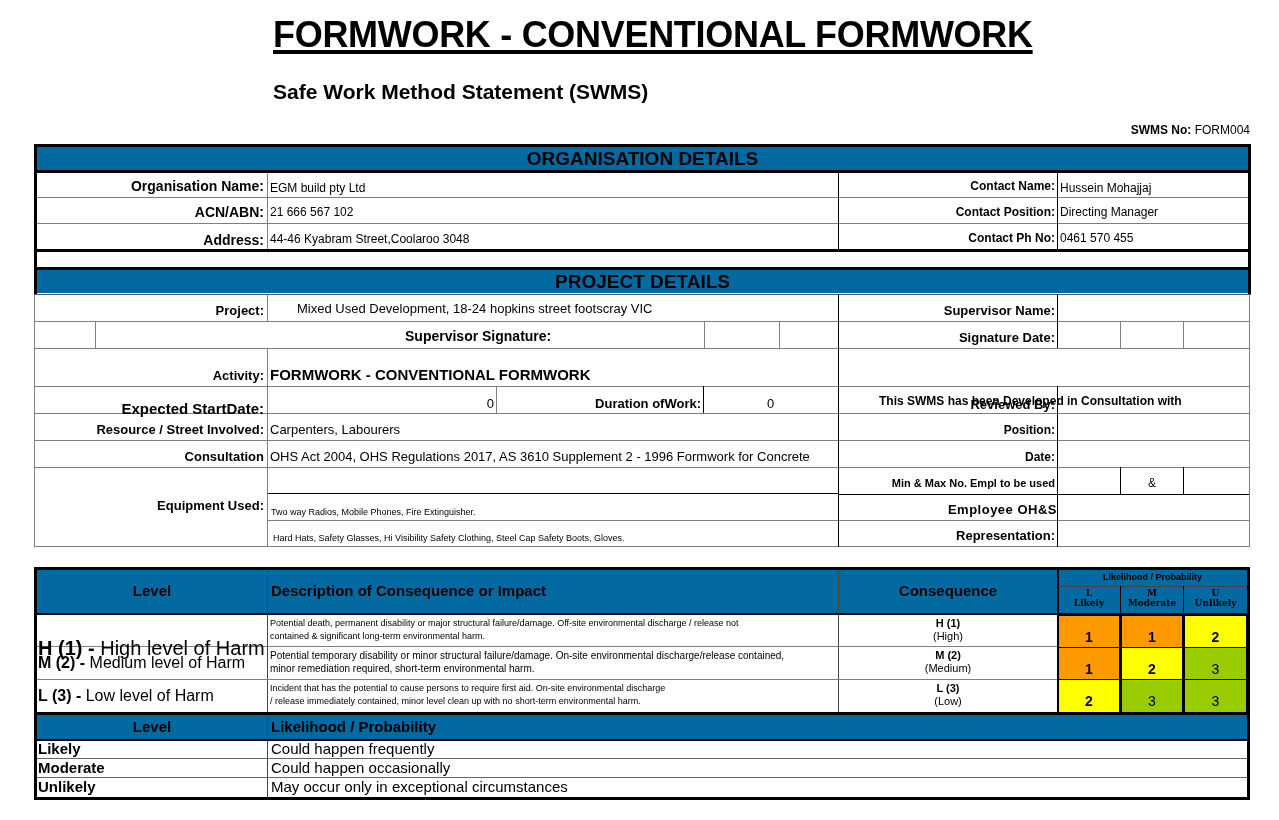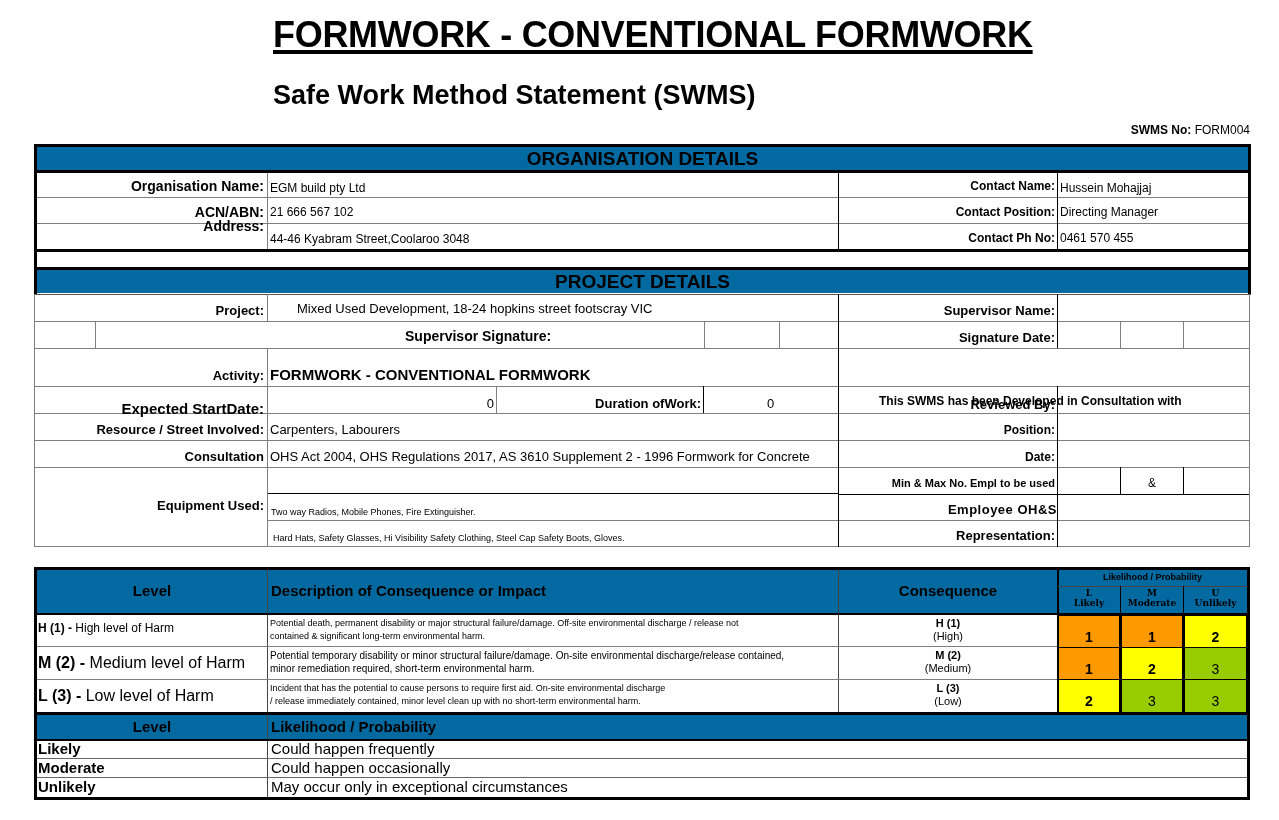--- a/index.html
+++ b/index.html
@@ -2,21 +2,21 @@
 <html><head>
 <meta charset="utf-8">
 <style>
   html, body { margin:0; padding:0; background:#ffffff; }
   body { width:1279px; height:820px; position:relative; overflow:hidden;
          font-family:"Liberation Sans", sans-serif; color:#000; }
   .abs { position:absolute; box-sizing:border-box; }
   .t { position:absolute; white-space:nowrap; }
   .title { left:273px; top:14px; font-size:36px; font-weight:bold; text-decoration:underline;
            text-decoration-thickness:4px; text-underline-offset:3px; letter-spacing:-0.3px; }
-  .subtitle { left:273px; top:80px; font-size:27px; font-weight:bold; }
+  .subtitle { left:273px; top:80px; font-size:21px; font-weight:bold; }
   .swmsno { right:29px; top:123px; font-size:12px; }
   .swmsno b { font-weight:bold; }
   .green { background:#0369a1; }
   .hline { position:absolute; height:1px; background:#7f7f7f; }
   .hline.dk { background:#000; }
   .vline { position:absolute; width:1px; background:#7f7f7f; }
   .vline.dk { background:#000; }
   .lbl { font-weight:bold; font-size:14px; text-align:right; }
   .val { font-size:12px; }
   .sechead { font-weight:bold; font-size:19px; text-align:center; }
@@ -43,21 +43,21 @@
 <div class="hline" style="left:37px; top:223px; width:1211px;"></div>
 <div class="hline dk" style="left:34px; top:249px; width:1217px; height:3px;"></div>
 <div class="vline" style="left:267px; top:173px; height:76px;"></div>
 <div class="vline dk" style="left:838px; top:173px; height:76px;"></div>
 <div class="vline dk" style="left:1057px; top:173px; height:76px;"></div>
 
 <div class="t lbl" style="right:1015px; top:178px;">Organisation Name:</div>
 <div class="t val" style="left:270px; top:181px;">EGM build pty Ltd</div>
 <div class="t lbl" style="right:1015px; top:204px;">ACN/ABN:</div>
 <div class="t val" style="left:270px; top:205px;">21 666 567 102</div>
-<div class="t lbl" style="right:1015px; top:218px;">Address:</div>
+<div class="t lbl" style="right:1015px; top:232px;">Address:</div>
 <div class="t val" style="left:270px; top:232px;">44-46 Kyabram Street,Coolaroo 3048</div>
 
 <div class="t lbl" style="right:224px; top:179px; font-size:12px;">Contact Name:</div>
 <div class="t val" style="left:1060px; top:181px;">Hussein Mohajjaj</div>
 <div class="t lbl" style="right:224px; top:205px; font-size:12px;">Contact Position:</div>
 <div class="t val" style="left:1060px; top:205px;">Directing Manager</div>
 <div class="t lbl" style="right:224px; top:231px; font-size:12px;">Contact Ph No:</div>
 <div class="t val" style="left:1060px; top:231px;">0461 570 455</div>
 
 <div class="abs" style="left:34px; top:252px; width:3px; height:43px; background:#000;"></div>
@@ -170,21 +170,21 @@
 </div>
 <div class="abs serif" style="left:1184px; top:588px; width:63px; text-align:center; font-size:9px; font-weight:bold; line-height:10px;">
   <div>U</div>
   <div>Unlikely</div>
 </div>
 
 <div class="hline" style="left:37px; top:646px; width:1020px;"></div>
 <div class="hline" style="left:37px; top:679px; width:1020px;"></div>
 <div class="hline dk" style="left:34px; top:712px; width:1216px; height:3px;"></div>
 
-<div class="t" style="left:38px; top:621px; font-size:12px;">
+<div class="t" style="left:38px; top:637px; font-size:20px;">
   <b>H (1) -</b><span> High level of Harm</span>
 </div>
 <div class="t" style="left:270px; top:617px; font-size:9px; line-height:13px;">
   <div>Potential death, permanent disability or major structural failure/damage. Off-site environmental discharge / release not</div>
   <div>contained &amp; significant long-term environmental harm.</div>
 </div>
 <div class="t" style="left:839px; width:218px; top:617px; text-align:center; font-size:11px; line-height:13px;">
   <div style="font-weight:bold">H (1)</div>
   <div>(High)</div>
 </div>

